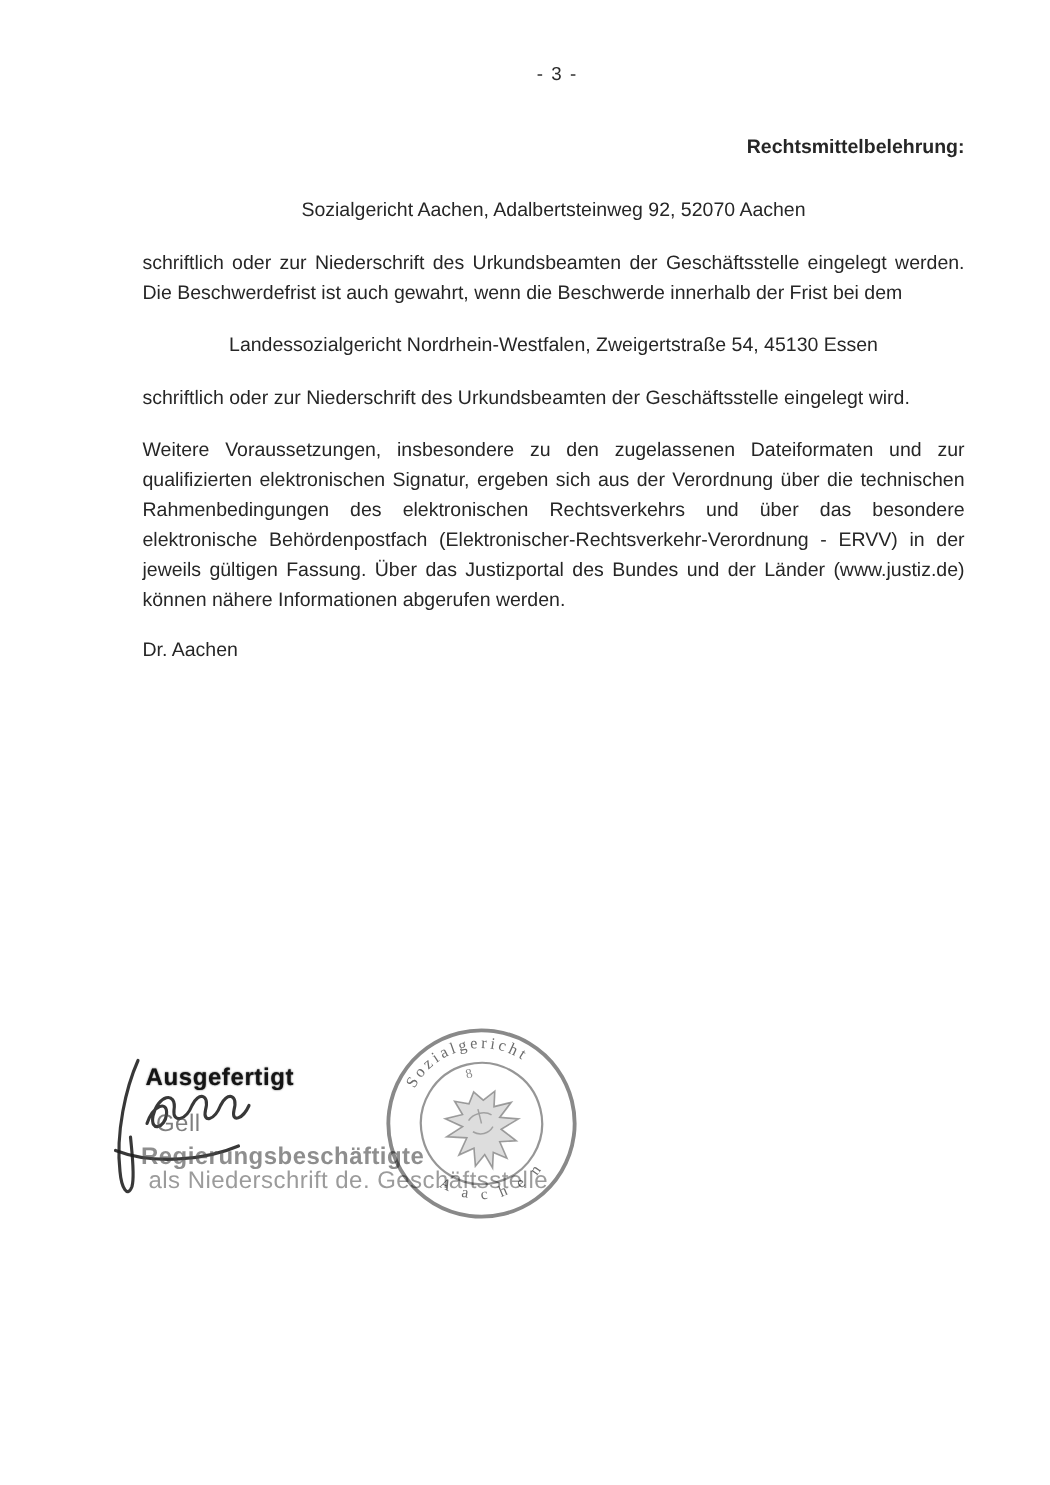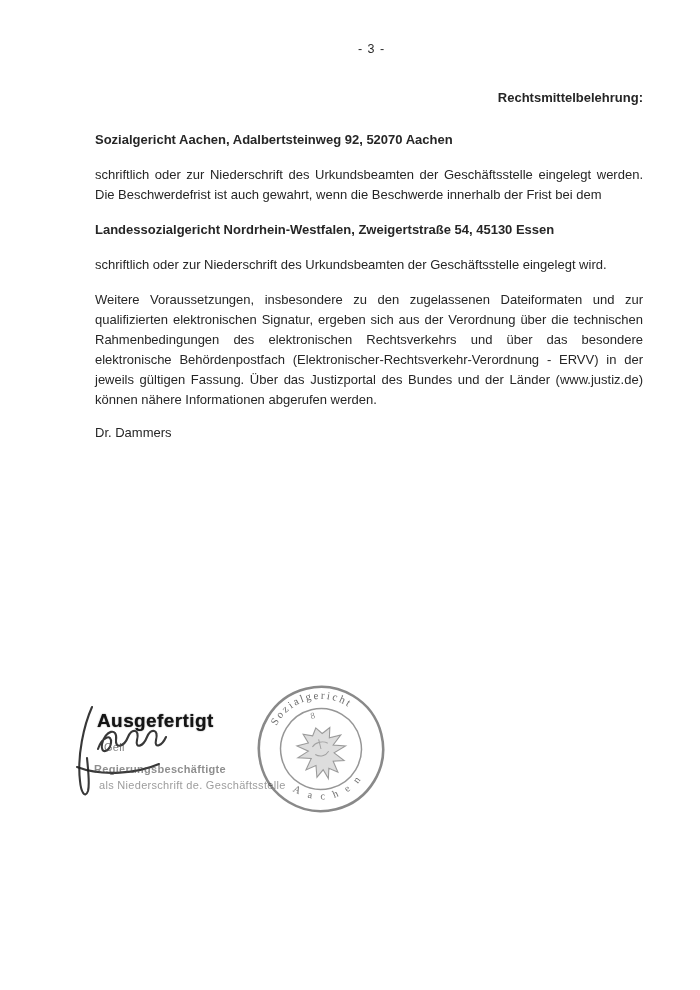--- a/index.html
+++ b/index.html
@@ -39,33 +39,33 @@
     text-align: justify;
     color: #262626;
     hyphens: manual;
   }
   .para.heading {
     font-weight: bold;
     margin-bottom: 22px;
     text-align: right;
   }
   .para.bold {
-    font-weight: bold;
-    text-align: left;
+    font-weight: normal;
+    text-align: center;
   }
   .para.judge {
     margin-top: -2px;
     text-align: left;
   }
   
   .certified {
     position: absolute;
     left: 97px;
     top: 710px;
-    font-size: 19px;
+    font-size: 16px;
     font-weight: bold;
     letter-spacing: .4px;
     color: #141414;
     text-shadow: 0 0 1.2px rgba(20,20,20,.8);
   }
   .signature {
     position: absolute;
     left: 58px;
     top: 697px;
     width: 152px;
@@ -74,21 +74,21 @@
   }
   .signature path {
     fill: none;
     stroke: #1c1c1c;
     stroke-width: 2.1;
     stroke-linecap: round;
     opacity: .88;
   }
   .clerk {
     position: absolute;
-    font-size: 11px;
+    font-size: 16px;
     color: #4a4a4a;
     letter-spacing: .3px;
     filter: blur(.25px);
   }
   .clerk-name  { left: 104px; top: 741px; opacity: .7; }
   .clerk-title { left: 94px;  top: 763px; opacity: .62; font-weight: bold; }
   .clerk-role  { left: 99px;  top: 779px; opacity: .55; }
   
   .stamp {
     position: absolute;
@@ -132,21 +132,21 @@
 
   <div class="page-number">- 3 -</div>
 
   <div class="content">
     <p class="para heading">Rechtsmittelbelehrung:</p>
     <p class="para bold">Sozialgericht Aachen, Adalbertsteinweg 92, 52070 Aachen</p>
     <p class="para">schriftlich oder zur Niederschrift des Urkundsbeamten der Geschäftsstelle eingelegt wer­den. Die Beschwerdefrist ist auch gewahrt, wenn die Beschwerde innerhalb der Frist bei dem</p>
     <p class="para bold">Landessozialgericht Nordrhein-Westfalen, Zweigertstraße 54, 45130 Essen</p>
     <p class="para">schriftlich oder zur Niederschrift des Urkundsbeamten der Geschäftsstelle eingelegt wird.</p>
     <p class="para">Weitere Voraussetzungen, insbesondere zu den zugelassenen Dateiformaten und zur qualifizierten elektronischen Signatur, ergeben sich aus der Verordnung über die techni­schen Rahmenbedingungen des elektronischen Rechtsverkehrs und über das besondere elektronische Behördenpostfach (Elektronischer-Rechtsverkehr-Verordnung - ERVV) in der jeweils gültigen Fassung. Über das Justizportal des Bundes und der Länder (www.justiz.de) können nähere Informationen abgerufen werden.</p>
-    <p class="para judge">Dr. Dammers</p>
+    <p class="para judge">Dr. Aachen</p>
   </div>
 
   <div class="certified">Ausgefertigt</div>
 
   <svg class="signature" viewBox="0 0 152 116" aria-hidden="true">
     <path d="M34 10 C26 28 19 58 22 84 C23 95 27 102 30 94 C32 87 30 72 29 61"></path>
     <path d="M40 52 C44 40 54 36 53 46 C52 55 42 58 44 47 C47 33 60 30 58 43 C57 52 66 50 70 40 C74 31 82 32 79 43 C77 52 85 50 89 40 C93 31 101 32 98 43 C96 52 104 49 108 40"></path>
     <path d="M19 70 C45 80 80 76 101 67"></path>
   </svg>
 

